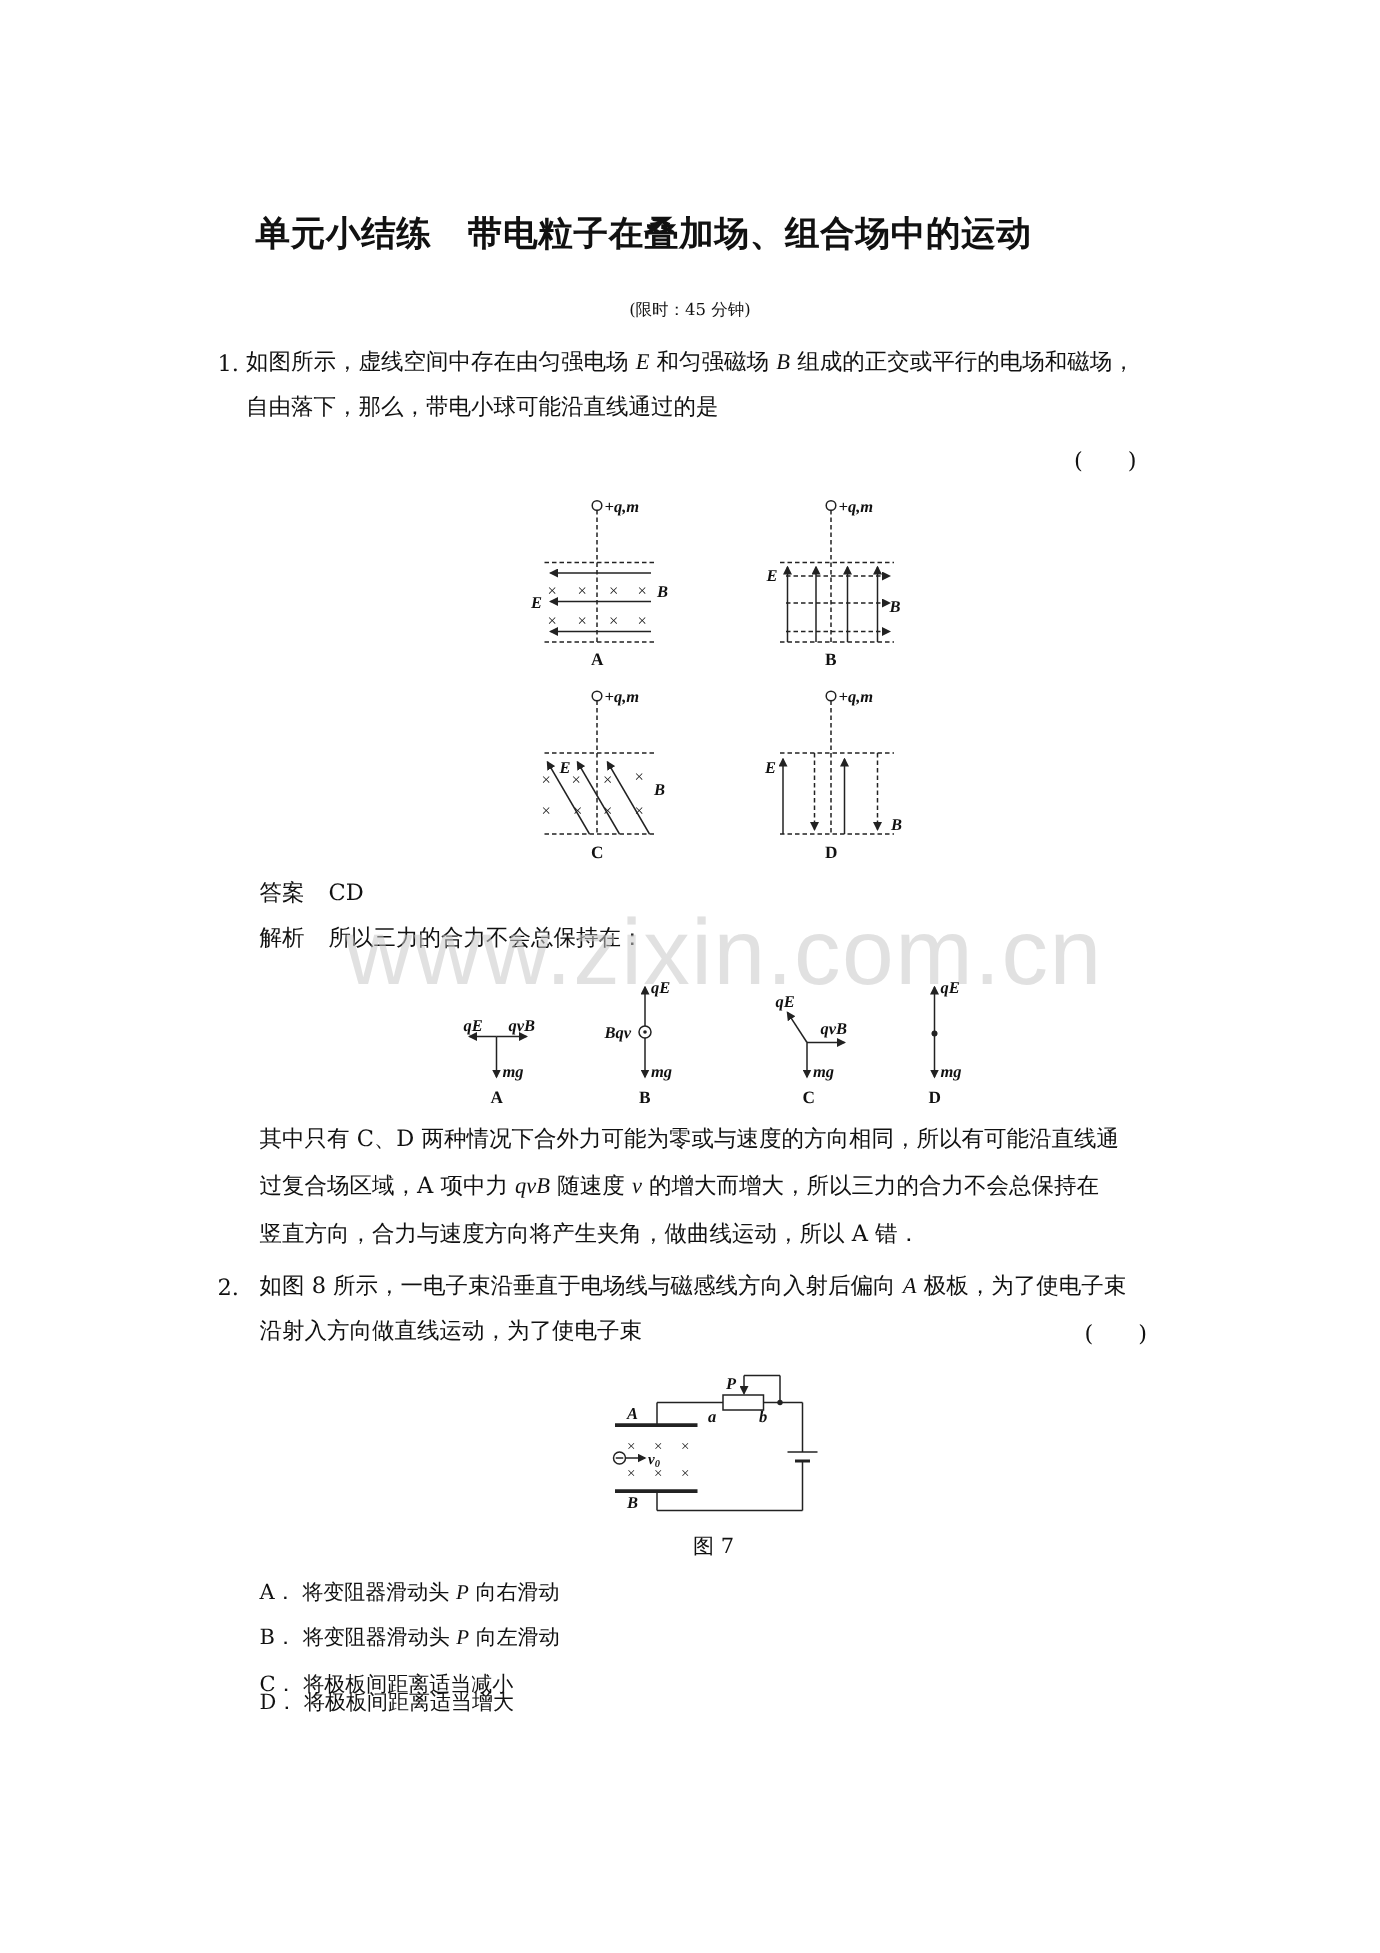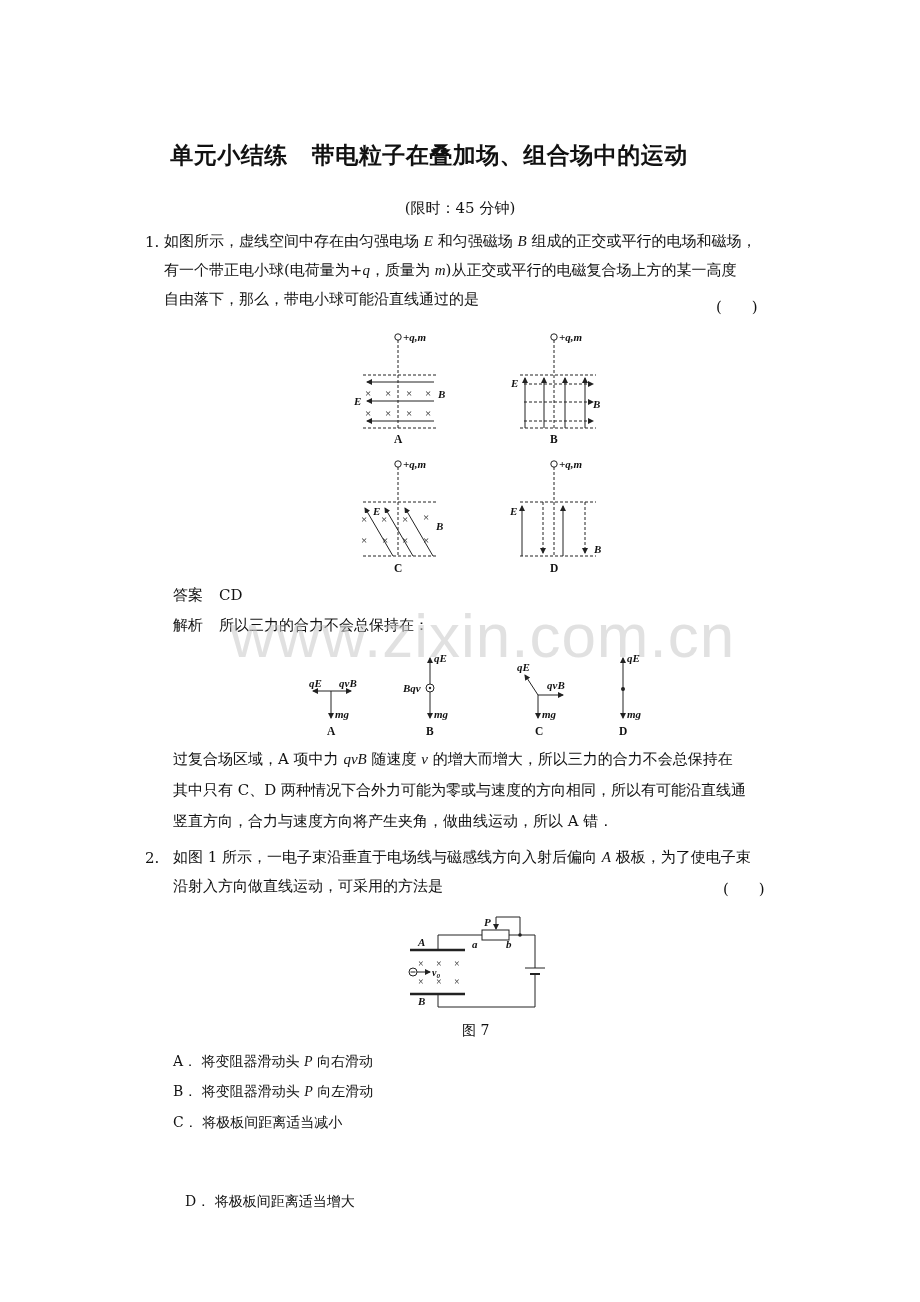--- a/index.html
+++ b/index.html
@@ -3,21 +3,21 @@
 <meta charset="utf-8">
 <style>
   html, body { margin: 0; padding: 0; background: #ffffff; }
   body { width: 920px; height: 1302px; position: relative; overflow: hidden;
          font-family: "DejaVu Serif", "Liberation Serif", serif; color: #111; }
   .page { position: absolute; left: 0; top: 0; width: 920px; height: 1302px; }
   .title { position: absolute; top: 140px; left: 0; width: 858px; text-align: center;
            font-family: "DejaVu Sans", "Liberation Sans", sans-serif; font-weight: bold;
            font-size: 23px; letter-spacing: 0.5px; }
   .title .gap { display: inline-block; width: 24px; }
-  .timelimit { position: absolute; top: 199px; left: 0; width: 920px; text-align: center; font-size: 15px; }
+  .timelimit { position: absolute; top: 199px; left: 0; width: 920px; text-align: center; font-size: 11px; }
   .para { position: absolute; font-size: 15px; line-height: 29px; }
   .q-num { position: absolute; font-size: 15px; }
   .paren { position: absolute; font-size: 15px; }
   i.m { font-family: "Liberation Serif", "DejaVu Serif", serif; font-style: italic; }
   .label { position: absolute; font-size: 15px; }
   .watermark { position: absolute; top: 600px; left: 230px; font-family: "Liberation Sans", sans-serif;
                font-size: 62px; color: rgba(200,200,200,0.55); letter-spacing: 1px; pointer-events: none; }
   svg text { font-family: "Liberation Serif", "DejaVu Serif", serif; }
   .fig { position: absolute; }
   .caption { position: absolute; font-size: 14px; }
@@ -29,21 +29,20 @@
 <div class="page">
 
   <div class="title">
     <span>单元小结练</span><span class="gap"></span><span>带电粒子在叠加场、组合场中的运动</span>
   </div>
   <div class="timelimit">(限时：45 分钟)</div>
 
   <div class="q-num" style="left:145px; top:233px;">1.</div>
   <div class="para" style="left:164px; top:227px; width:640px;">
     <div><span>如图所示，虚线空间中存在由匀强电场 </span><i class="m">E</i><span> 和匀强磁场 </span><i class="m">B</i><span> 组成的正交或平行的电场和磁场，</span></div>
-    <div><span>有一个带正电小球(电荷量为+</span><i class="m">q</i><span>，质量为 </span><i class="m">m</i><span>)从正交或平行的电磁复合场上方的某一高度</span></div>
     <div><span>自由落下，那么，带电小球可能沿直线通过的是</span></div>
   </div>
   <div class="paren" style="left:716px; top:298px;">(　　)</div>
 
   <svg class="fig" style="left:340px; top:325px;" width="290" height="260" viewBox="0 0 290 260">
     <defs>
       <marker id="arrL" markerWidth="6" markerHeight="6" refX="1" refY="3" orient="auto">
           <path d="M6,0 L0,3 L6,6 z" fill="#222"></path>
         </marker>
       <marker id="arrH" markerWidth="6" markerHeight="6" refX="5" refY="3" orient="auto">
@@ -189,29 +188,29 @@
     </g>
     <g fill="#111" font-size="11.5" font-weight="bold">
       <text x="32" y="87">A</text>
       <text x="131" y="87">B</text>
       <text x="240" y="87">C</text>
       <text x="324" y="87">D</text>
     </g>
   </svg>
 
   <div class="para" style="left:173px; top:744px; width:620px; line-height:31px;">
+    <div>其中只有 C、D 两种情况下合外力可能为零或与速度的方向相同，所以有可能沿直线通</div>
     <div><span>过复合场区域，A 项中力 </span><i class="m">qvB</i><span> 随速度 </span><i class="m">v</i><span> 的增大而增大，所以三力的合力不会总保持在</span></div>
-    <div>其中只有 C、D 两种情况下合外力可能为零或与速度的方向相同，所以有可能沿直线通</div>
     <div>竖直方向，合力与速度方向将产生夹角，做曲线运动，所以 A 错．</div>
   </div>
 
   <div class="q-num" style="left:145px; top:849px;">2.</div>
   <div class="para" style="left:173px; top:843px; width:620px;">
-    <div><span>如图 1 所示，一电子束沿垂直于电场线与磁感线方向入射后偏向 </span><i class="m">A</i><span> 极板，为了使电子束</span></div>
-    <div>沿射入方向做直线运动，可采用的方法是</div>
+    <div><span>如图 8 所示，一电子束沿垂直于电场线与磁感线方向入射后偏向 </span><i class="m">A</i><span> 极板，为了使电子束</span></div>
+    <div>沿射入方向做直线运动，为了使电子束</div>
   </div>
   <div class="paren" style="left:723px; top:880px;">(　　)</div>
 
   <svg class="fig" style="left:395px; top:905px;" width="165" height="110" viewBox="0 0 165 110">
     <defs>
       <marker id="ca" markerWidth="6" markerHeight="6" refX="5" refY="3" orient="auto">
           <path d="M0,0 L6,3 L0,6 z" fill="#222"></path>
         </marker>
     </defs>
     <g stroke="#222" stroke-width="1" fill="none">
@@ -250,15 +249,15 @@
       <text x="23" y="41">A</text>
       <text x="23" y="100">B</text>
       <text x="37" y="71" font-size="10"><tspan>v</tspan><tspan font-size="7" dy="2">0</tspan></text>
     </g>
   </svg>
   <div class="caption" style="left:462px; top:1022px;">图 7</div>
 
   <div class="opt" style="top:1053px;"><span>A．</span> <span>将变阻器滑动头 </span><i class="m">P</i><span> 向右滑动</span></div>
   <div class="opt" style="top:1083px;"><span>B．</span> <span>将变阻器滑动头 </span><i class="m">P</i><span> 向左滑动</span></div>
   <div class="opt" style="top:1114px;"><span>C．</span> <span>将极板间距离适当减小</span></div>
-  <div class="opt" style="top:1193px;margin-left:12px;"><span>D．</span> <span>将极板间距离适当增大</span></div>
+  <div class="opt" style="top:1126px;"><span>D．</span> <span>将极板间距离适当增大</span></div>
 
 </div>
 
 </body></html>

